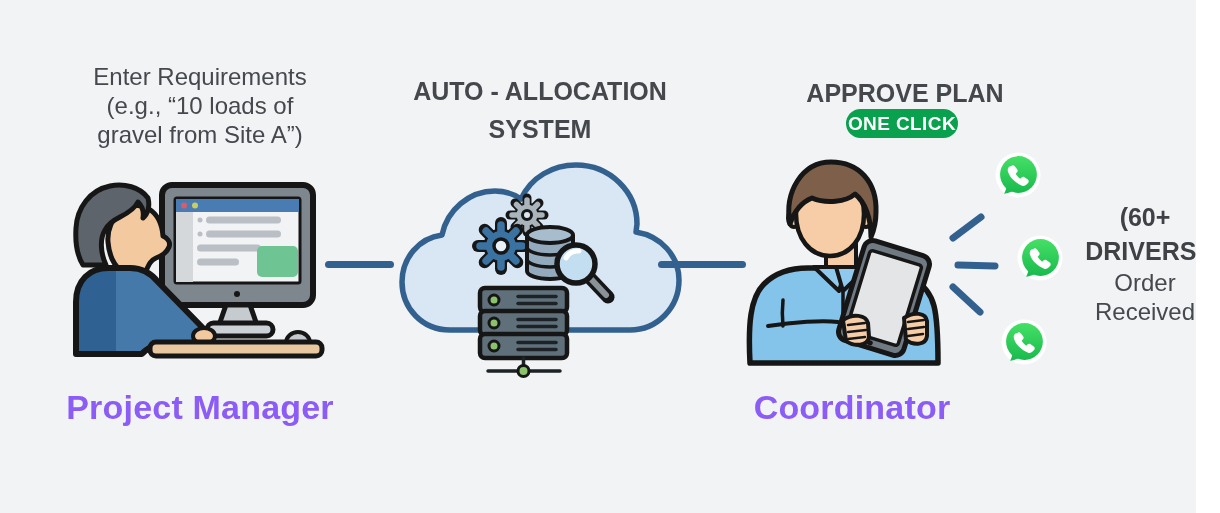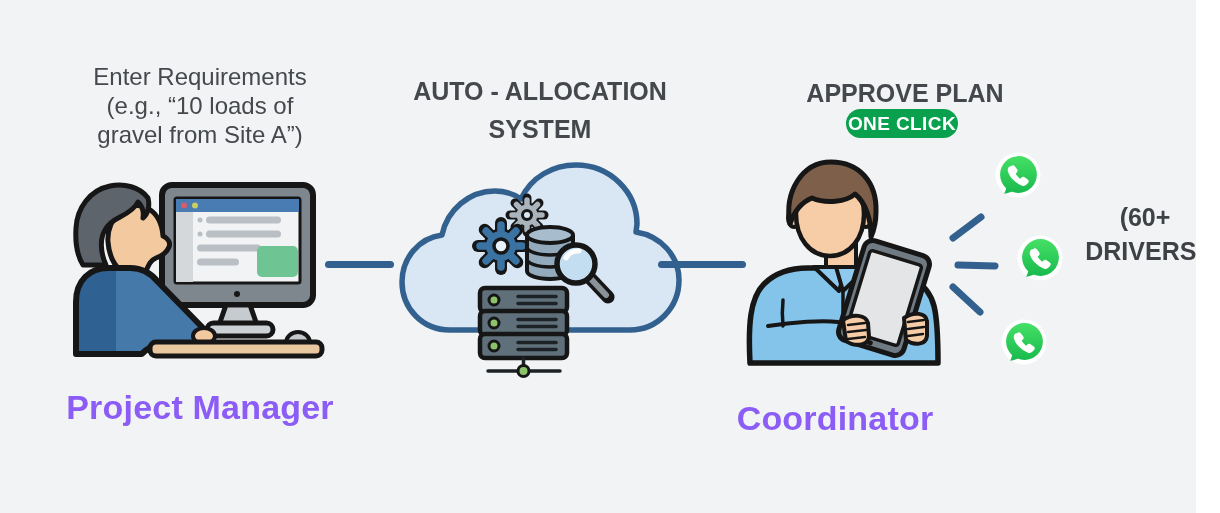--- a/index.html
+++ b/index.html
@@ -15,21 +15,21 @@
   .pm-caption{left:55px;top:62px;width:290px;}
   .pm-label{left:25px;top:388px;width:350px;}
   .sys-title{left:398px;top:72px;width:284px;}
   .sys-caption{left:398px;top:393px;width:284px;}
   .approve-title{left:780px;top:74px;width:250px;}
   .badge{
     left:846px;top:109px;width:112px;height:29px;border-radius:15px;
     background:#0aa14e;color:#ffffff;font-size:19px;font-weight:bold;
     display:flex;align-items:center;justify-content:center;letter-spacing:.4px;
   }
-  .coord-label{left:725px;top:388px;width:220px;margin-top:11px;}
+  .coord-label{left:742px;top:388px;width:220px;}
   .drivers-text{left:1083px;top:200px;width:124px;text-align:center;color:#3e4145;}
   .drivers-heading{font-size:25px;line-height:34px;font-weight:bold;}
   .drivers-subheading{font-size:24px;line-height:29px;color:#45484d;}
   .connector{background:#33618f;height:7px;border-radius:4px;top:261px;}
   .connector-1{left:325px;width:69px;}
   .connector-2{left:658px;width:88px;}
   .wa{width:46px;height:46px;}
   .wa1{left:995px;top:152px;}
   .wa2{left:1017px;top:235px;}
   .wa3{left:1001px;top:319px;}
@@ -247,15 +247,17 @@
   <svg class="abs wa wa2" viewBox="0 0 48 48">
       <use href="#wa-icon"></use>
     </svg>
   <svg class="abs wa wa3" viewBox="0 0 48 48">
       <use href="#wa-icon"></use>
     </svg>
 
   <div class="abs drivers-text">
     <div class="drivers-heading preline">(60+
 DRIVERS)</div>
+    <div class="drivers-subheading preline">Order
+Received</div>
   </div>
 
 </div>
 
 </body></html>

